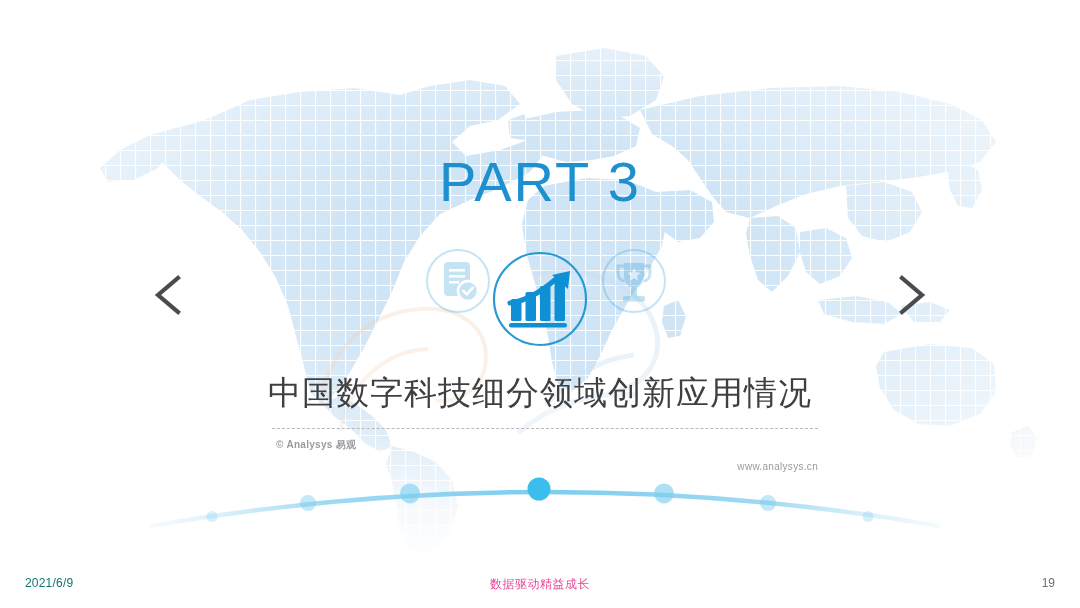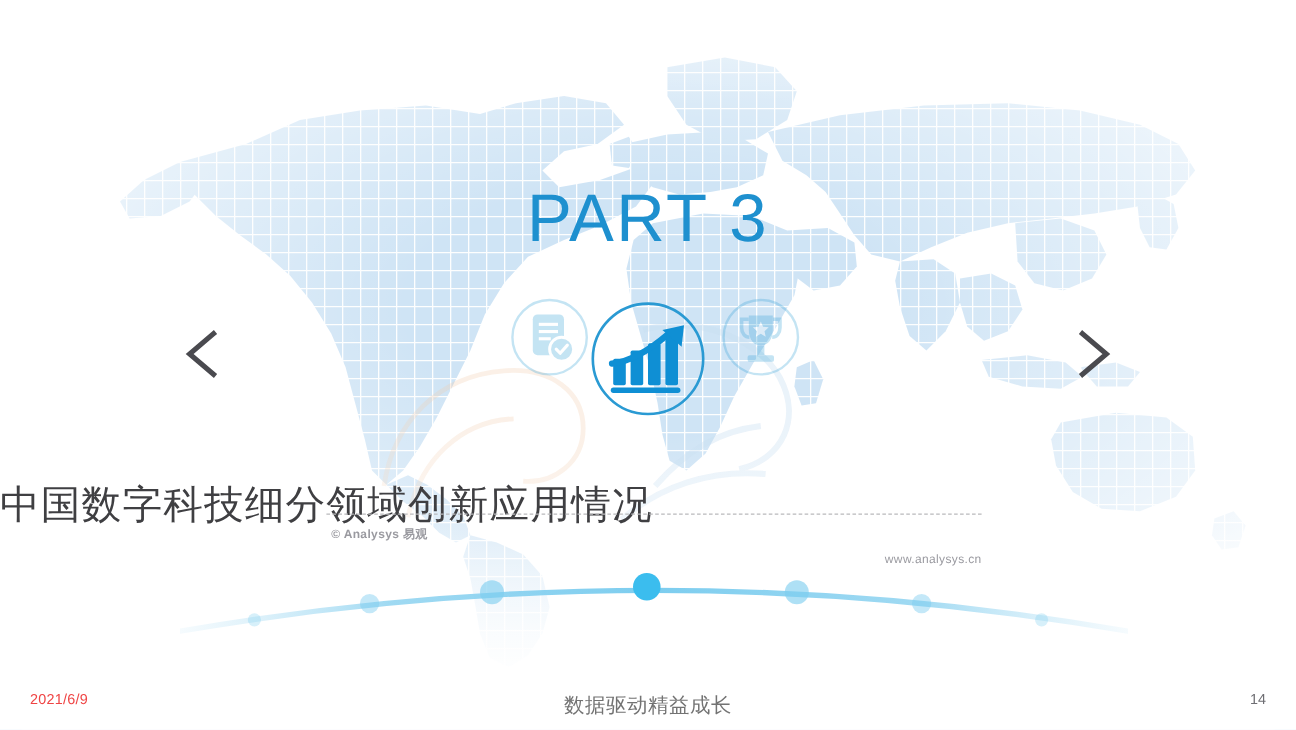--- a/index.html
+++ b/index.html
@@ -94,26 +94,26 @@
   }
   #icon-left  { left: 420px; opacity: 0.28; }
   #icon-center{ left: 484px; opacity: 1; }
   #icon-right { left: 596px; opacity: 0.28; }
 
   
   #headline {
     position: absolute;
     left: 0; top: 373px;
     width: 1080px;
+    text-align: center;
     font-size: 33px;
     line-height: 40px;
     letter-spacing: 1px;
     color: #3f3f42;
     font-family: "Liberation Sans", "DejaVu Sans", sans-serif;
-    margin-top: 28px;
   }
 
   
   #divider {
     position: absolute;
     left: 272px; top: 428px;
     width: 546px;
     height: 0;
     border-top: 1px dashed #b9b9bc;
   }
@@ -144,30 +144,30 @@
     pointer-events: none;
   }
   #progress-arc svg { display: block; }
   .arc-dot { cursor: pointer; pointer-events: auto; }
 
   
   #footer-date {
     position: absolute;
     left: 25px; top: 576px;
     font-size: 12px;
-    color: #ef4444;
+    color: #0f766e;
     letter-spacing: 0.2px;
   }
   #footer-slogan {
     position: absolute;
     left: 0; top: 576px;
     width: 1080px;
     text-align: center;
-    font-size: 17px;
-    color: #737373;
+    font-size: 12px;
+    color: #ec4899;
     letter-spacing: 0.5px;
   }
   #footer-page {
     position: absolute;
     left: 0; top: 576px;
     width: 1055px;
     text-align: right;
     font-size: 12px;
     color: #6e6e73;
   }
@@ -347,15 +347,15 @@
       <circle class="arc-dot" cx="260" cy="31.5" r="10" fill="#7ccdef" opacity="0.62"></circle>
       <circle class="arc-dot" cx="389" cy="27" r="11.5" fill="#3bbdee" opacity="1"></circle>
       <circle class="arc-dot" cx="514" cy="31.5" r="10" fill="#7ccdef" opacity="0.62"></circle>
       <circle class="arc-dot" cx="618" cy="41" r="8" fill="#7ccdef" opacity="0.45"></circle>
       <circle class="arc-dot" cx="718" cy="54.5" r="5.5" fill="#7ccdef" opacity="0.30"></circle>
     </svg>
   </div>
 
   <div id="footer-date">2021/6/9</div>
   <div id="footer-slogan">数据驱动精益成长</div>
-  <div id="footer-page">14</div>
+  <div id="footer-page">19</div>
 
 </div>
 
 </body></html>

